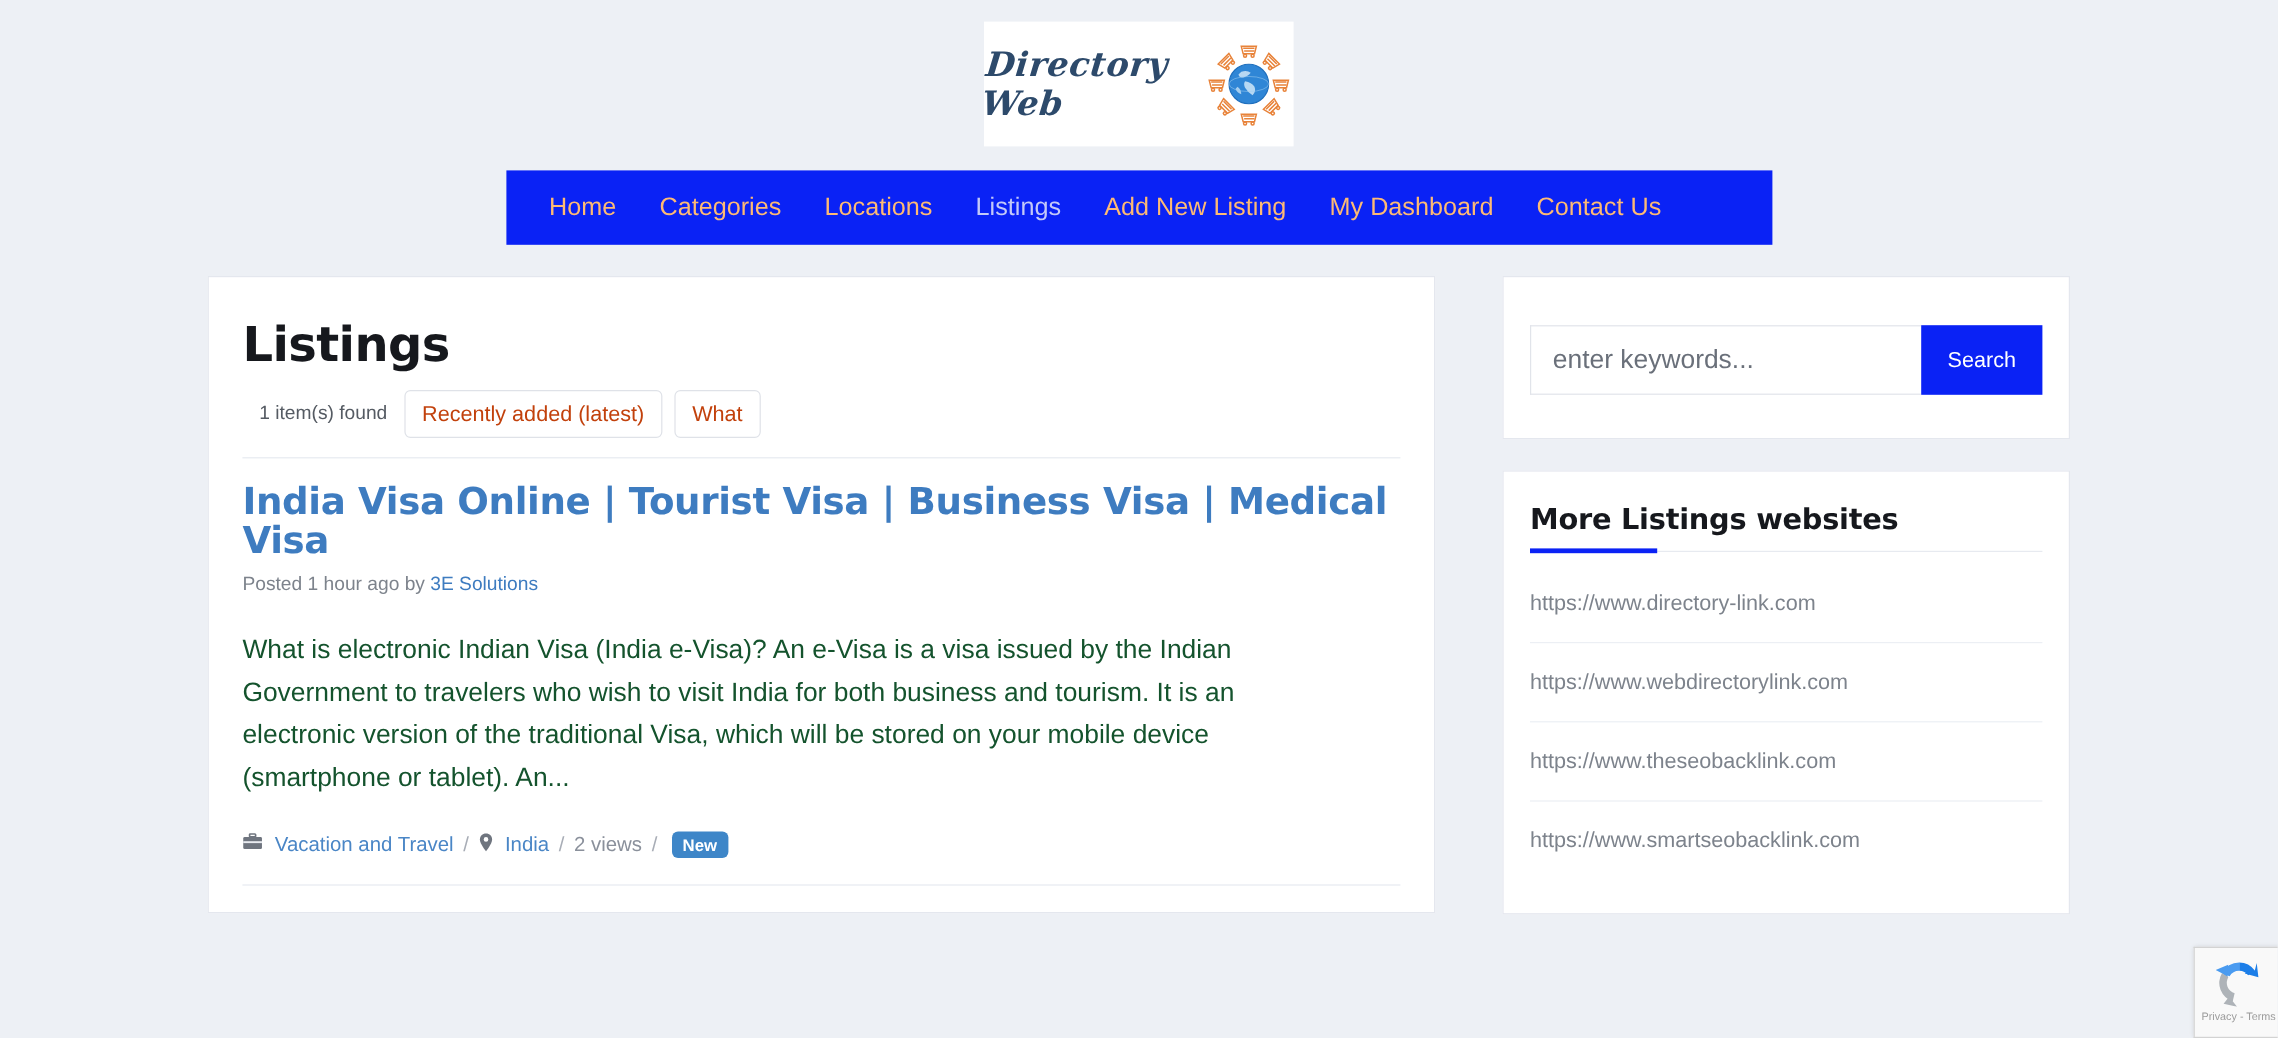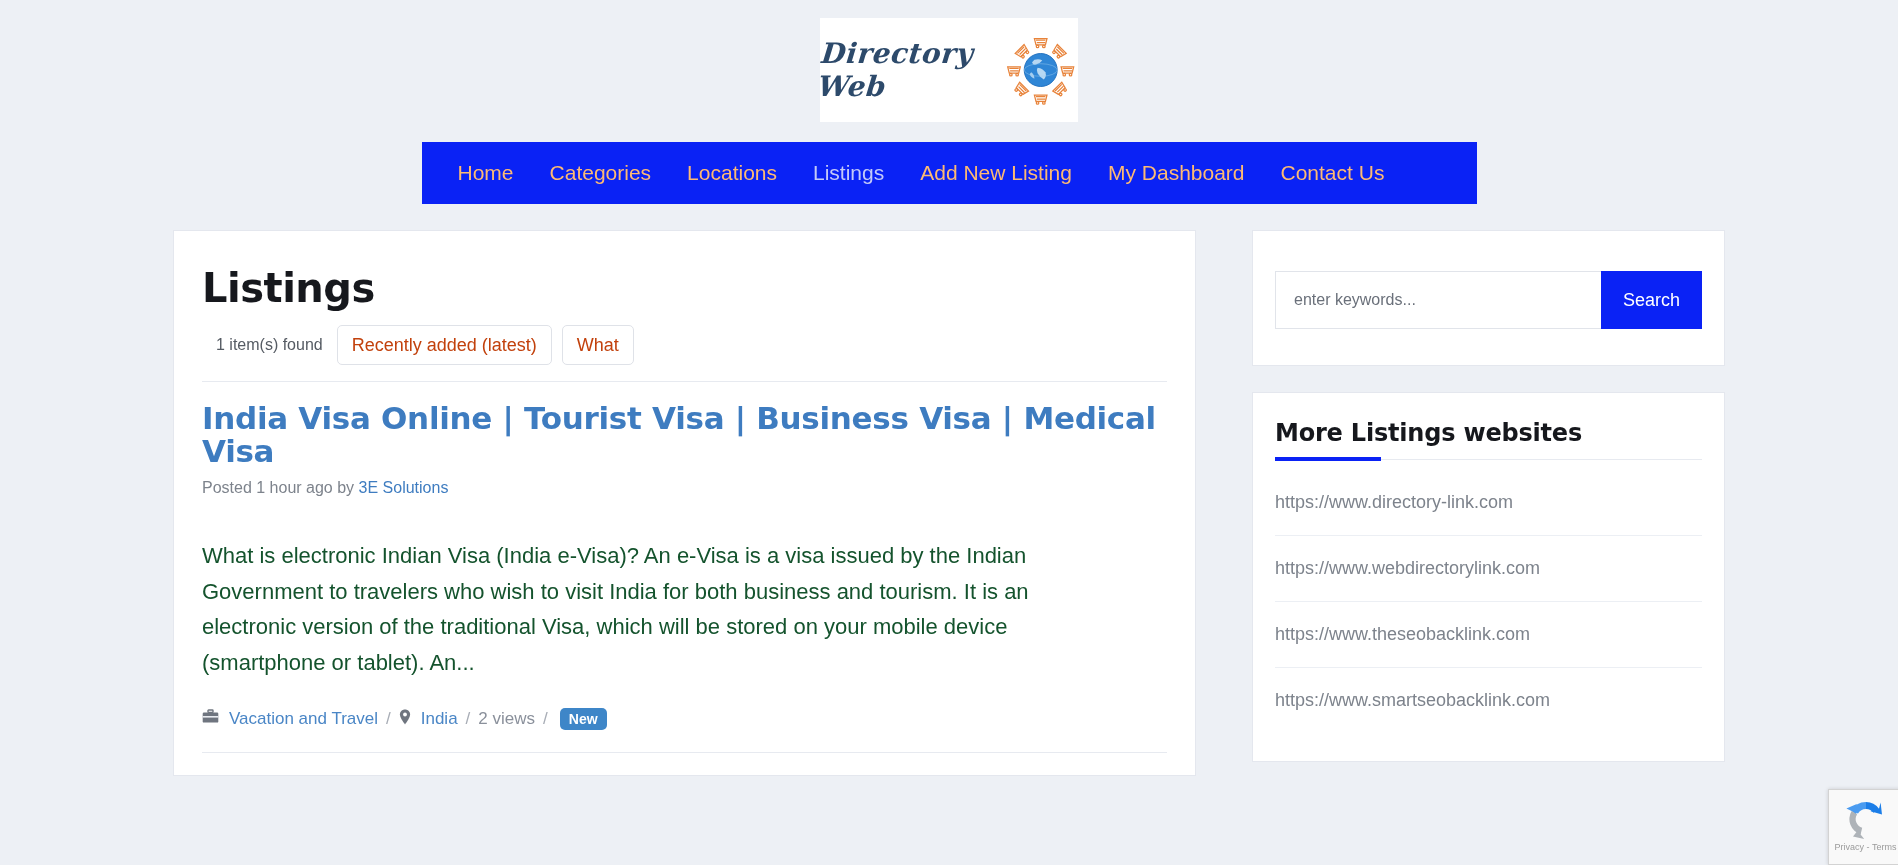--- a/index.html
+++ b/index.html
@@ -131,21 +131,21 @@
     color: #3e7cc0;
     margin: 0 0 10px 0;
     text-decoration: none;
     display: block;
     cursor: pointer;
     letter-spacing: -0.3px;
   }
   .listing-meta {
     font-size: 16px;
     color: #7d838c;
-    margin-bottom: 41px;
+    margin-bottom: 26px;
   }
   .listing-meta a { color: #3e7cc0; text-decoration: none; cursor: pointer; }
   .listing-desc {
     font-size: 22px;
     line-height: 1.62;
     color: #14532d;
     margin: 0 0 28px 0;
     max-width: 830px;
   }
   .listing-tags {
@@ -172,21 +172,21 @@
   .listing-bottom-rule { height: 1px; background: #e7eaf0; }
 
   
   .search-card { padding: 40px 22px 36px 22px; }
   .search-row { display: flex; height: 58px; }
   .search-input {
     flex: 1;
     border: 1px solid #e1e4ea;
     border-right: none;
     background: #fff;
-    font-size: 16px;
+    font-size: 22px;
     color: #4c1d95;
     padding: 0 18px;
     font-family: "Liberation Sans", sans-serif;
     outline: none;
   }
   .search-input::placeholder { color: #6a707a; }
   .search-btn {
     background: #0a22f5;
     color: #ffffff;
     border: none;

